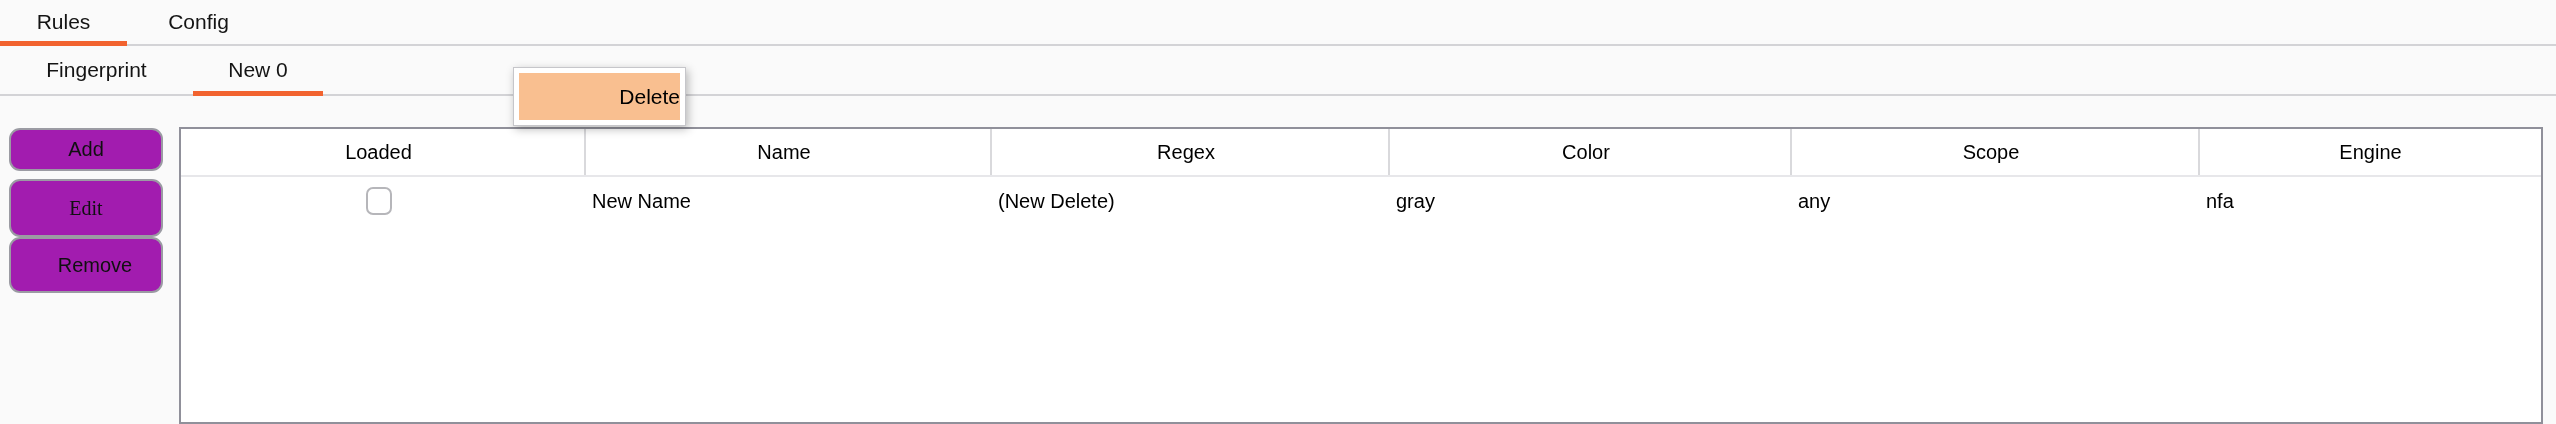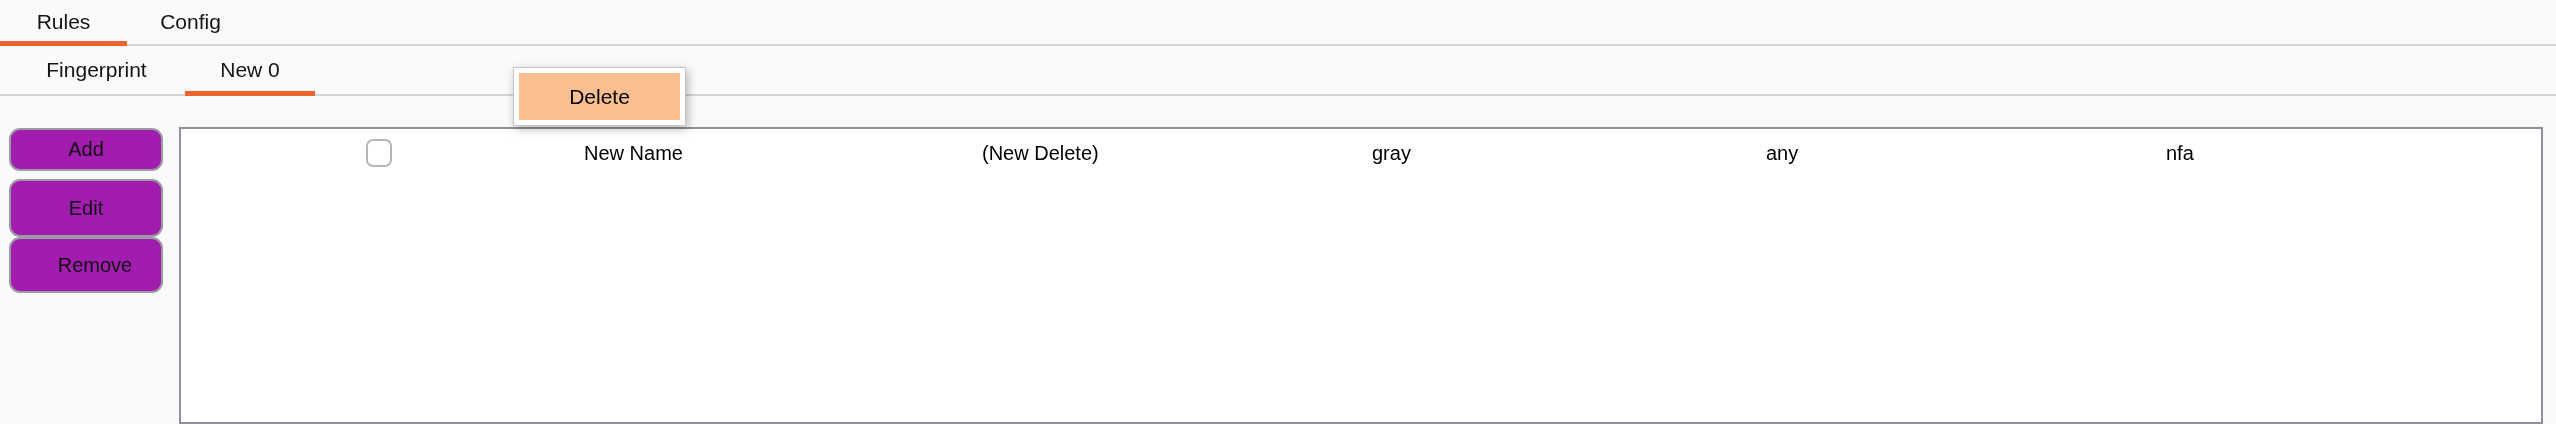--- a/index.html
+++ b/index.html
@@ -1,15 +1,15 @@
 <!DOCTYPE html>
 <html><head>
 <meta charset="utf-8">
 <style>
-  * { margin: 0; padding: 0; box-sizing: border-box; }
+  * { margin: 0; padding: 0; box-sizing: border-box; gap: 8px; }
   html, body { width: 2556px; height: 424px; }
   body {
     position: relative;
     font-family: "Liberation Sans", sans-serif;
     background: #fafafa;
     color: #141414;
     overflow: hidden;
   }
 
   
@@ -27,21 +27,21 @@
   }
 
   
   .btn {
     position: absolute; left: 9px; width: 154px;
     display: flex; align-items: center; justify-content: center;
     background: #a21caf; border: 2px solid #9b9ba3; border-radius: 11px;
     font-size: 20px; color: #101010;
   }
   .btn-add { top: 128px; height: 43px; }
-  .btn-edit { top: 179px; height: 58px; }
+  .btn-edit { top: 179px; height: 58px; font-family: Liberation Serif, serif; }
   .btn-remove { top: 237px; height: 56px; padding-left: 18px; }
 
   
   .rules-table {
     position: absolute; left: 179px; top: 127px; width: 2364px; height: 297px;
     background: #ffffff; border: 2px solid #90909a;
   }
   .thead {
     display: grid; grid-template-columns: 395px 398px 390px 394px 400px auto;
     height: 48px; border-bottom: 2px solid #e7e7ea;
@@ -64,21 +64,21 @@
 
   
   .context-menu {
     position: absolute; left: 513px; top: 67px; width: 173px; height: 59px;
     background: #ffffff; border: 1px solid #c6c6ca; padding: 5px;
     box-shadow: 2px 3px 9px rgba(0,0,0,0.28);
     z-index: 10;
   }
   .menu-item {
     width: 100%; height: 100%;
-    display: flex; align-items: center; justify-content: center;
+    display: flex; align-items: center; justify-content: flex-end;
     background: #f9bf90; font-size: 21px; color: #000;
   }
 </style>
 </head>
 <body>
 
 <div class="tabbar tabbar1">
   <div class="tab selected" style="width:127px">
     <span>Rules</span>
     <span class="underline"></span>
@@ -104,20 +104,28 @@
   <span>Add</span>
 </div>
 <div class="btn btn-edit">
   <span>Edit</span>
 </div>
 <div class="btn btn-remove">
   <span>Remove</span>
 </div>
 
 <div class="rules-table">
+  <div class="thead">
+    <div class="th">Loaded</div>
+    <div class="th">Name</div>
+    <div class="th">Regex</div>
+    <div class="th">Color</div>
+    <div class="th">Scope</div>
+    <div class="th">Engine</div>
+  </div>
   <div class="trow">
     <div class="td td-center">
       <div class="checkbox"></div>
     </div>
     <div class="td">New Name</div>
     <div class="td">(New Delete)</div>
     <div class="td">gray</div>
     <div class="td">any</div>
     <div class="td">nfa</div>
   </div>

